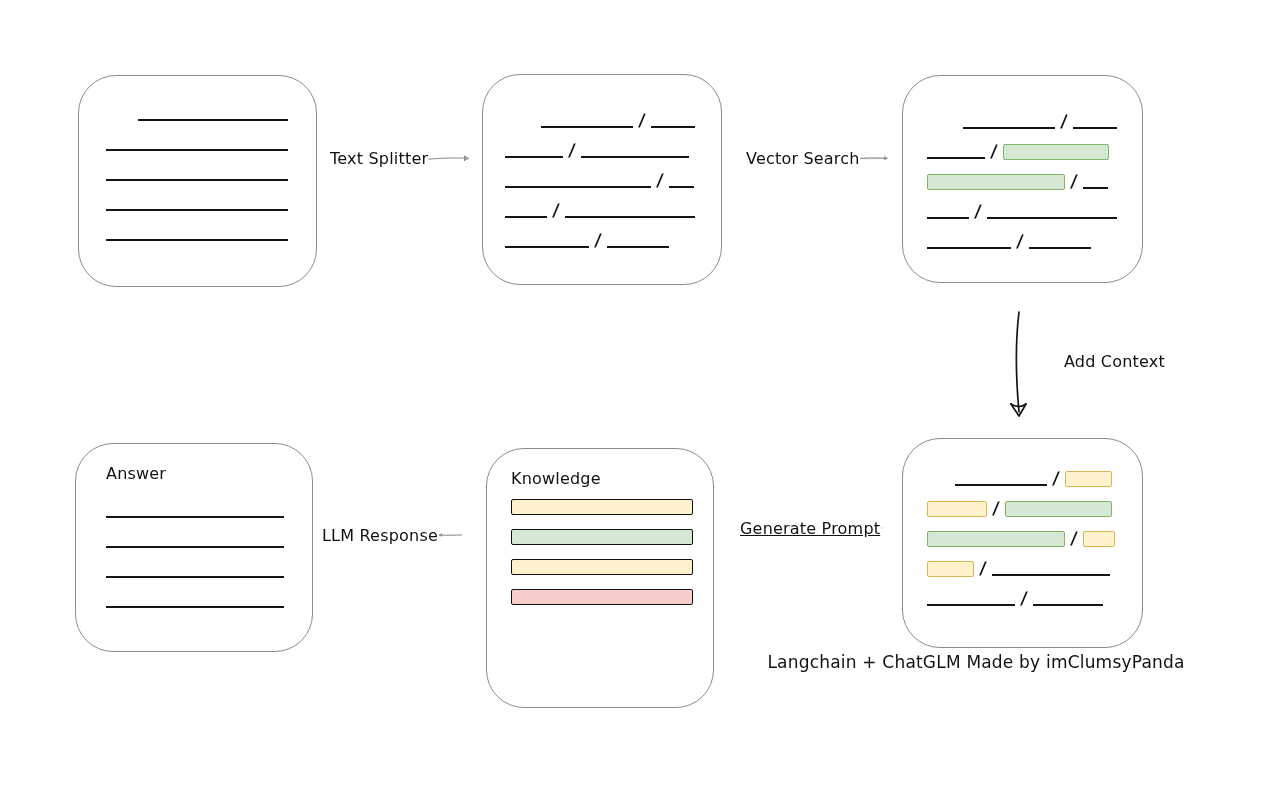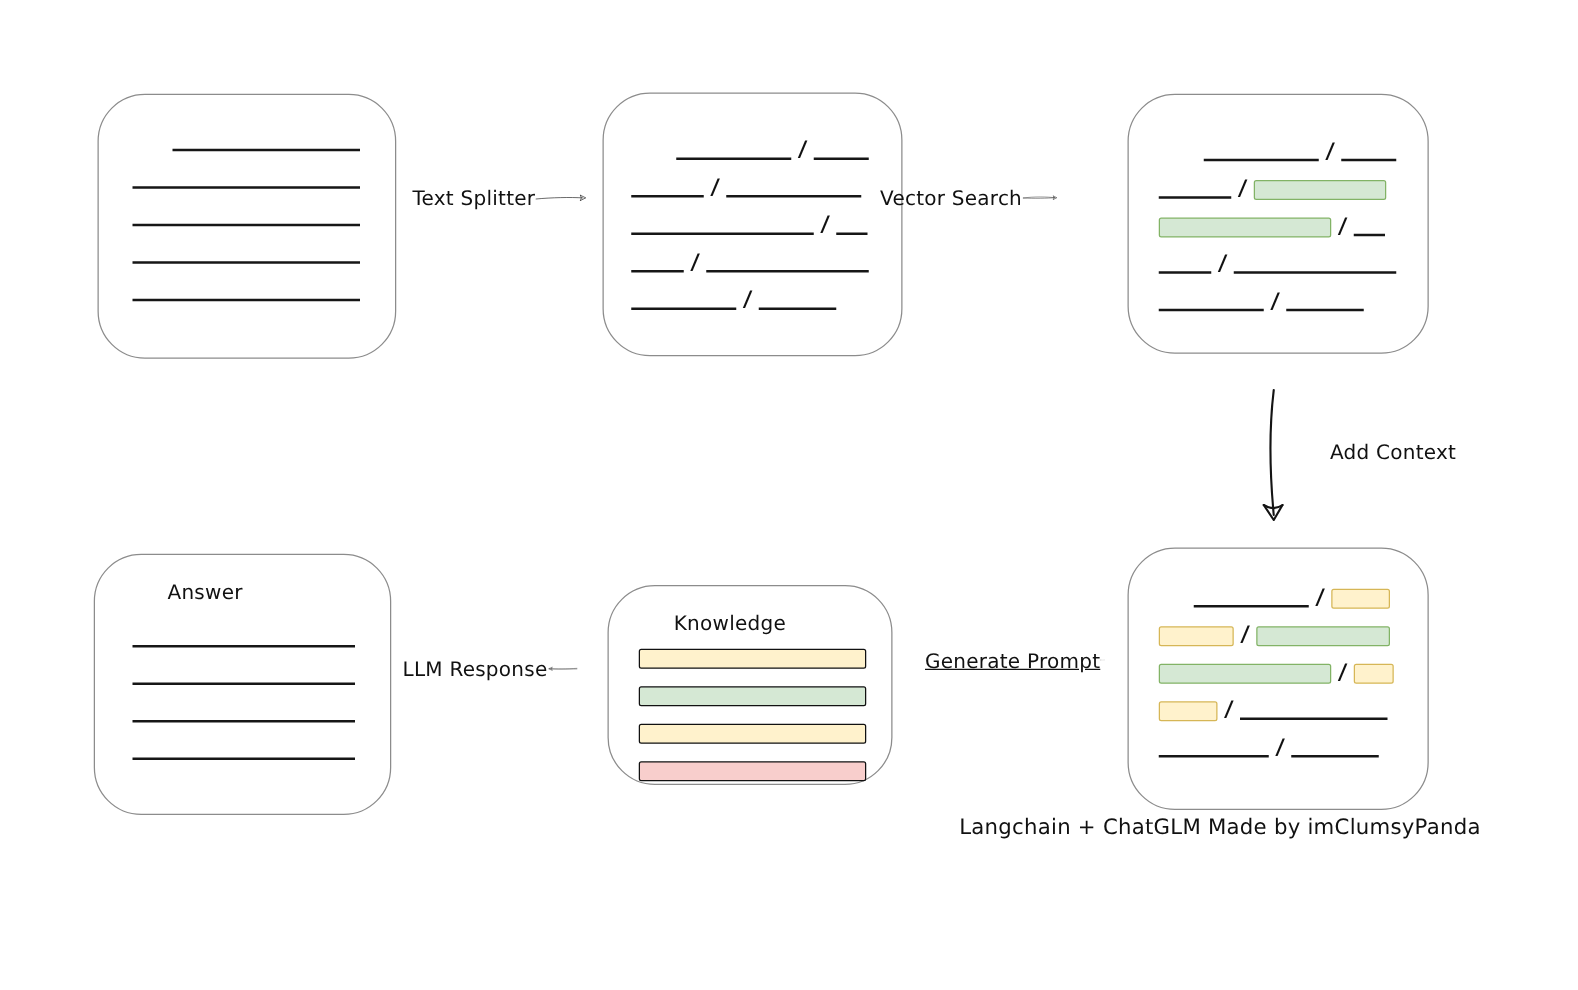--- a/index.html
+++ b/index.html
@@ -18,21 +18,21 @@
   .seg-row { display:flex; align-items:flex-end; height:18px; margin-bottom:12px; }
   .seg-gap  { display:inline-block; height:1px; flex:none; }
   .seg-line { display:inline-block; height:0; border-bottom:2px solid var(--line); flex:none; margin-bottom:1px; }
   .seg-slash{ display:inline-block; flex:none; font-size:17px; line-height:18px; font-weight:600; margin:0 6px; transform:skewX(-6deg); }
   .seg-chip { display:inline-block; flex:none; height:16px; box-sizing:border-box;
               border:1.6px solid; border-radius:2px; }
   .chip-green  { background:var(--green-fill);  border-color:var(--green-border); }
   .chip-yellow { background:var(--yellow-fill); border-color:var(--yellow-border); }
   .chip-red    { background:var(--red-fill);    border-color:var(--red-border); }
   .bar-chip { height:16px; width:182px; box-sizing:border-box; border:1.6px solid; border-radius:2px; margin-bottom:14px; }
-  .box-label { font-size:16px; font-weight:500; letter-spacing:.2px; height:22px;margin-left:28px; }
+  .box-label { font-size:16px; font-weight:500; letter-spacing:.2px; height:22px; }
   .arrow-wrap { position:absolute; display:flex; align-items:center; }
   .arrow-label { font-size:16px; font-weight:500; letter-spacing:.2px; white-space:nowrap; }
   .caption { position:absolute; font-size:17px; font-weight:500; letter-spacing:.2px; text-align:center; }
   svg { display:block; }
   svg path, svg polyline { fill:none; stroke:#141414; stroke-width:1.7; stroke-linecap:round; stroke-linejoin:round; }
 </style>
 </head>
 <body>
 
 <div class="box" style="left:78px; top:75px; width:239px; height:212px; padding:28px 30px 0 27px;">
@@ -85,21 +85,21 @@
       <span class="seg-slash">/</span>
       <span class="seg-line" style="width: 130px;"></span>
     </div>
     <div class="seg-row">
       <span class="seg-line" style="width: 84px;"></span>
       <span class="seg-slash">/</span>
       <span class="seg-line" style="width: 62px;"></span>
     </div>
   </div>
 
-<div class="arrow-wrap" style="left:704px; top:146px; width:142px;">
+<div class="arrow-wrap" style="left:746px; top:146px; width:142px;">
   <div class="arrow-label">Vector Search</div>
   <svg width="142" height="24" viewBox="0 0 142 24">
     <path d="M3,14 C 45,8 100,9 130,13"></path>
     <path d="M3,14 C 45,17 100,15 130,13"></path>
     <polyline points="124,6 138,13 124,20"></polyline>
     <path d="M124,6 Q129,13 124,20"></path>
   </svg>
 </div>
 
 <div class="box" style="left:902px; top:75px; width:241px; height:208px; padding:36px 16px 0 24px;">
@@ -170,21 +170,21 @@
 <div class="arrow-wrap" style="left:740px; top:516px; width:144px;text-decoration:underline;">
   <div class="arrow-label">Generate Prompt</div>
   <svg width="144" height="24" viewBox="0 0 144 24">
     <path d="M141,11 C 95,16 45,16 12,12"></path>
     <path d="M141,11 C 95,12 45,13 12,12"></path>
     <polyline points="22,5 6,12 22,19"></polyline>
     <path d="M22,5 Q17,12 22,19"></path>
   </svg>
 </div>
 
-<div class="box" style="left:486px; top:468px; width:228px; height:160px; padding:20px 20px 0 24px;">
+<div class="box" style="left:486px; top:448px; width:228px; height:260px; padding:20px 20px 0 24px;">
   <div class="box-label">Knowledge</div>
   <div style="margin-top:8px;">
       <div class="bar-chip chip-yellow"></div>
       <div class="bar-chip chip-green"></div>
       <div class="bar-chip chip-yellow"></div>
     </div>
   <div style="margin-top:10px;">
       <div class="bar-chip chip-red"></div>
     </div>
 </div>

